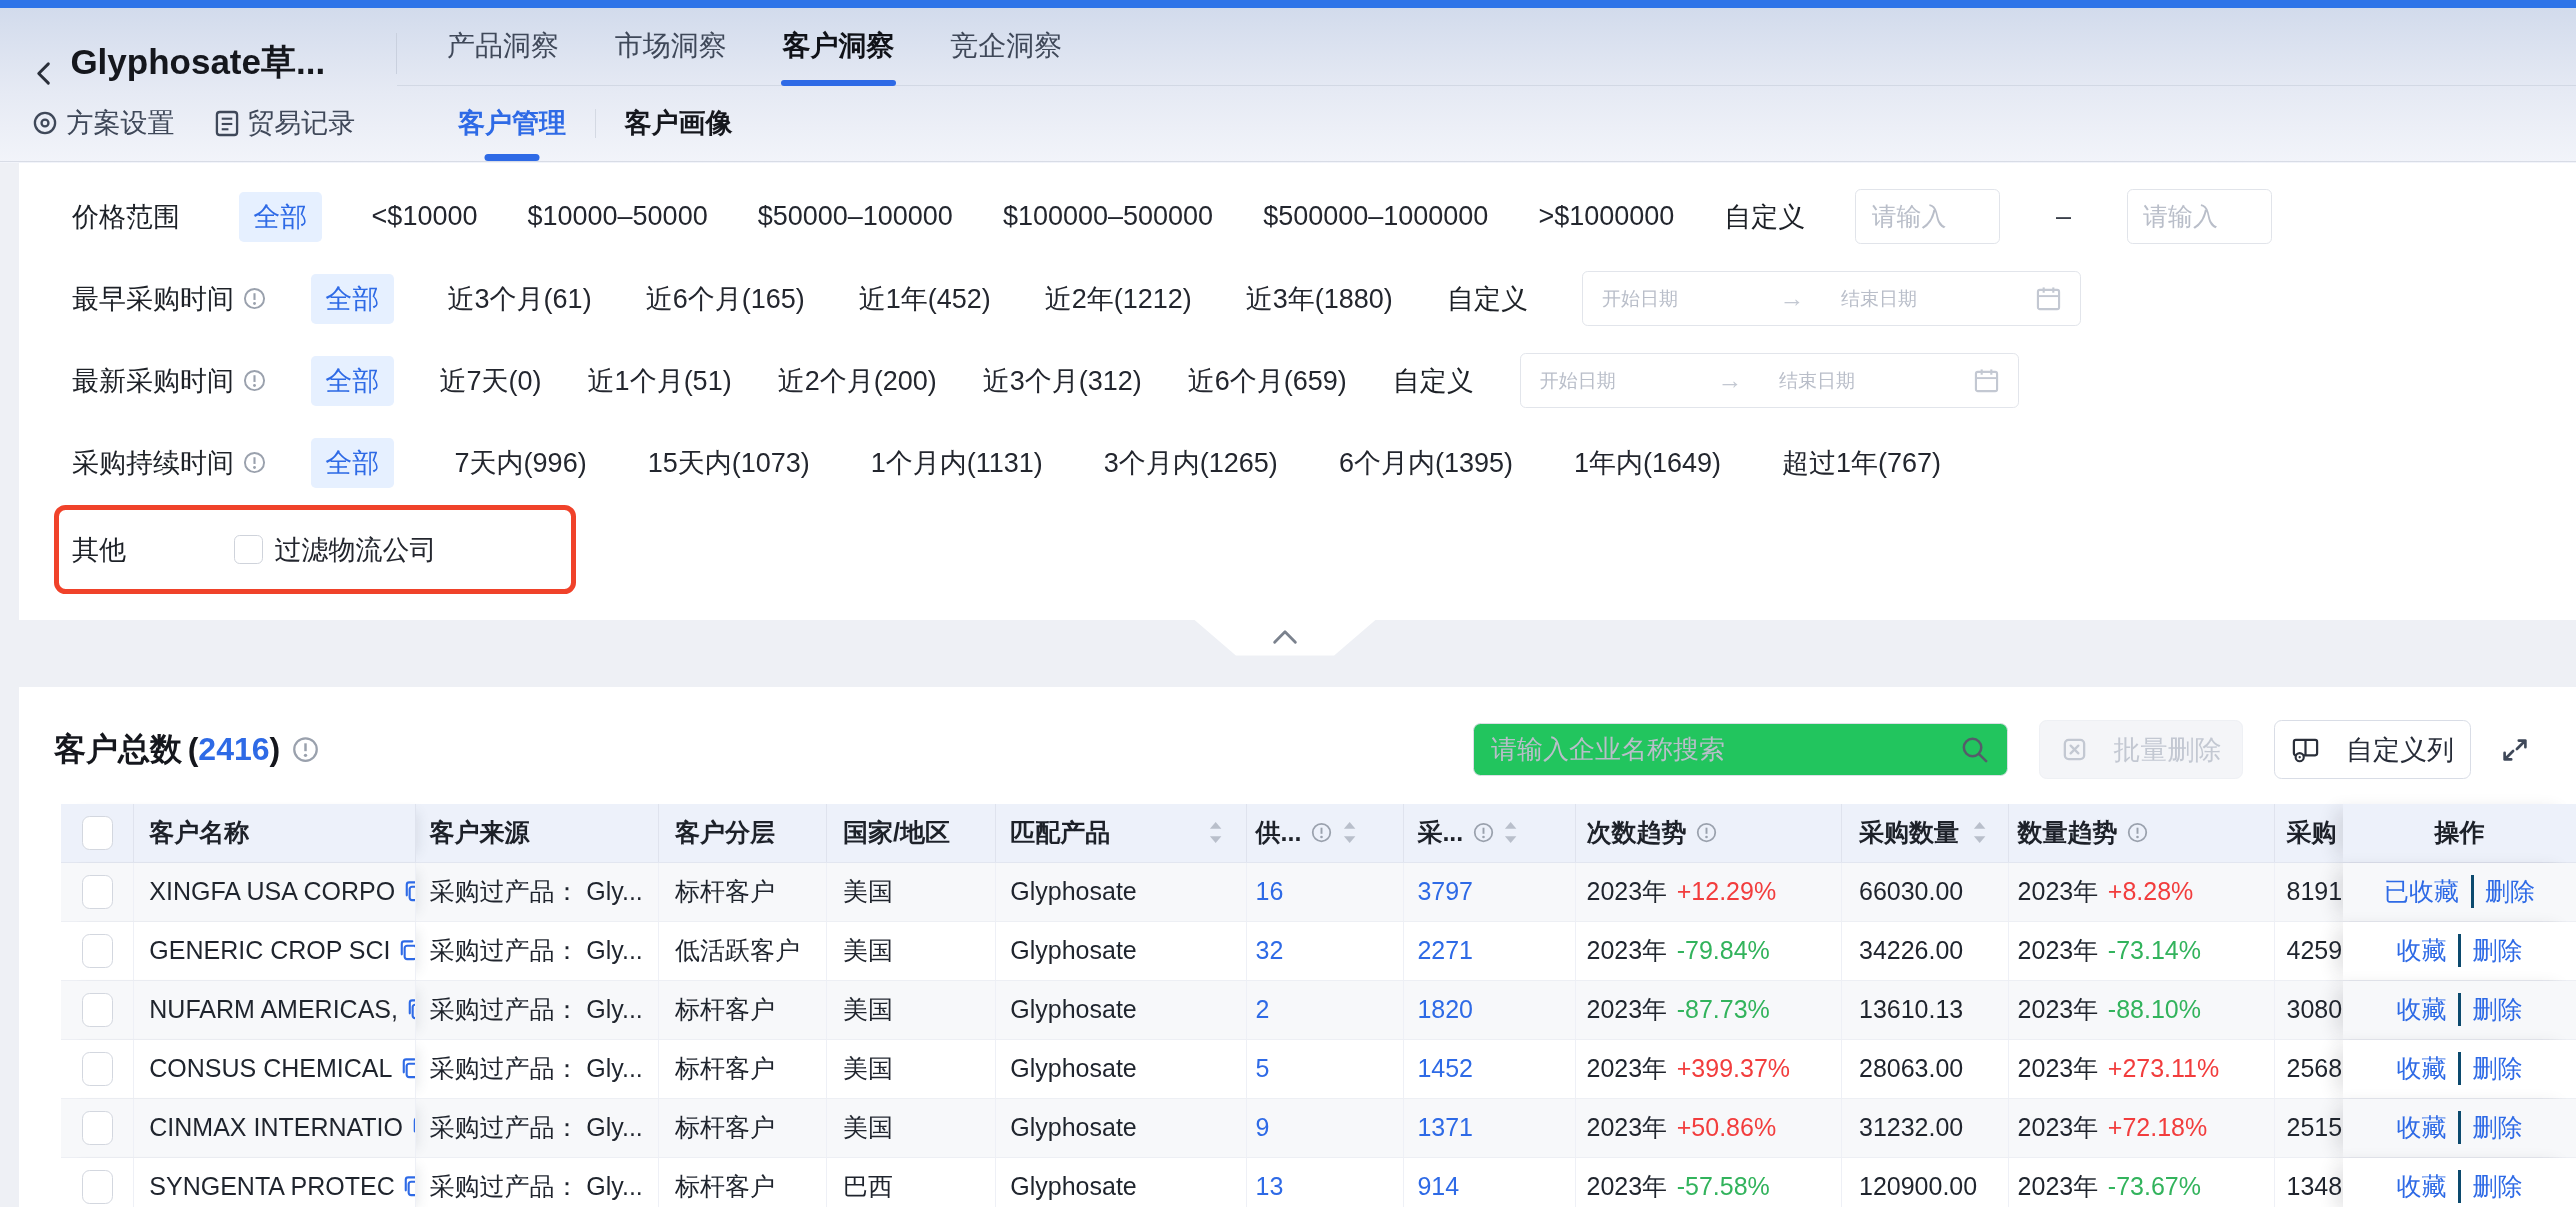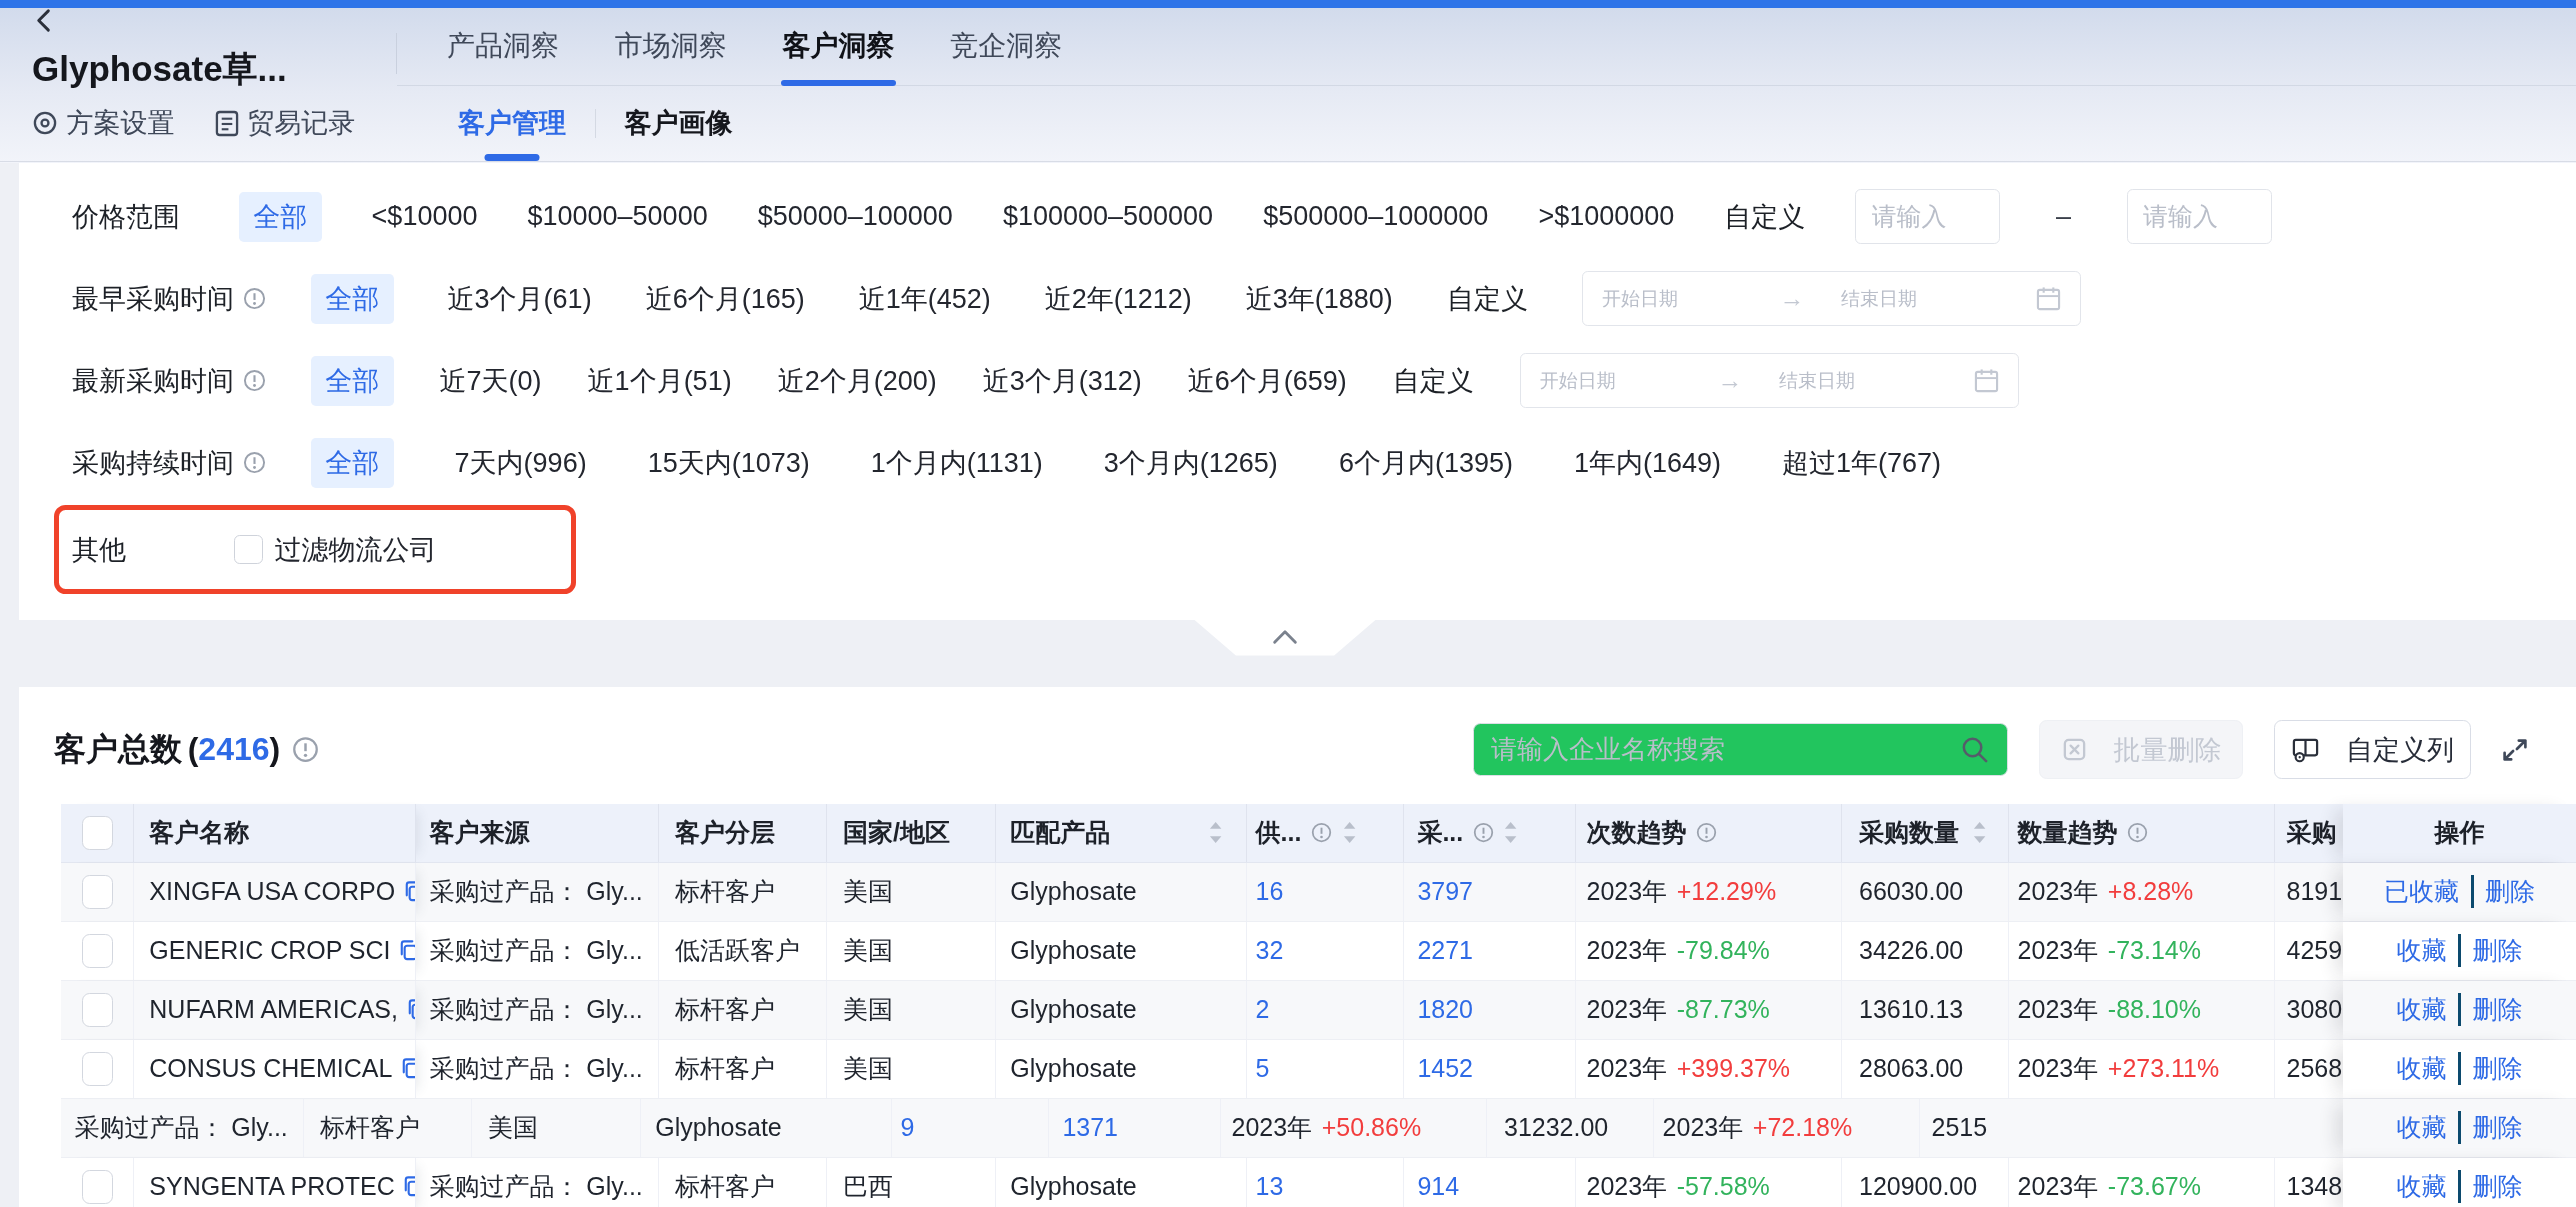--- a/index.html
+++ b/index.html
@@ -3,21 +3,21 @@
 <meta charset="utf-8">
 <style>
   * { margin:0; padding:0; box-sizing:border-box; }
   html,body { width:2576px; height:1208px; overflow:hidden; background:#eef0f5;
     font-family:"Liberation Sans","DejaVu Sans",sans-serif; color:#1d2129; }
 
   
   .topbar { height:7.6px; background:#2e74e8; }
   .apphdr { height:155px; background:linear-gradient(180deg,#d2dbec 0%,#e6eaf4 55%,#f2f4fa 100%); }
   .rowA { height:78px; display:flex; align-items:stretch; }
-  .title-block { width:396px; display:flex; align-items:flex-start; padding-left:32px; gap:13.4px;flex-direction:column; }
+  .title-block { width:396px; display:flex; align-items:flex-end; padding-left:32px; gap:13.4px; }
   .back-ic { width:25px; height:25px; flex:0 0 auto; }
   .pg-title { font-size:35px; font-weight:bold; color:#15171d; white-space:nowrap; }
   .vdiv { width:1px; background:#c9d0de; margin:25px 0 11.5px; }
   .main-tabs { flex:1; display:flex; align-items:center; gap:52px; padding-left:48px;
     border-bottom:1.9px solid #d2d8e4; }
   .mtab { font-size:28px; color:#3f4859; position:relative; padding:0 1.9px; height:100%;
     display:flex; align-items:center; cursor:pointer; }
   .mtab.active { color:#101218; font-weight:bold; }
   .mtab.active::after { content:""; position:absolute; left:0; right:0; bottom:-1.9px; height:6.7px;
     background:#2e6ae6; border-radius:3.8px; }
@@ -560,20 +560,32 @@
           <span class="pct pos">+273.11%</span>
         </div>
       <div class="c c11">2568</div>
       <div class="cop">
           <span class="oplink">收藏</span>
           <span class="oplink opdel">删除</span>
         </div>
     </div>
 
     <div class="trow">
+      <div class="lsticky">
+        <div class="c c0">
+            <span class="rcb"></span>
+          </div>
+        <div class="c c1">
+            <span class="nm">CINMAX INTERNATIO</span>
+            <svg class="copy" width="25" height="25" viewBox="0 0 26 26">
+              <rect x="9" y="8" width="12" height="14" rx="2.5" fill="none" stroke="#2e6ae6" stroke-width="2.2"></rect>
+              <path d="M6 17 V6 a2.5 2.5 0 0 1 2.5-2.5 H17" fill="none" stroke="#2e6ae6" stroke-width="2.2" stroke-linecap="round"></path>
+            </svg>
+          </div>
+      </div>
       <div class="c c2">采购过产品： Gly...</div>
       <div class="c c3">标杆客户</div>
       <div class="c c4">美国</div>
       <div class="c c5">Glyphosate</div>
       <div class="c c6">
           <span class="link">9</span>
         </div>
       <div class="c c7">
           <span class="link">1371</span>
         </div>

